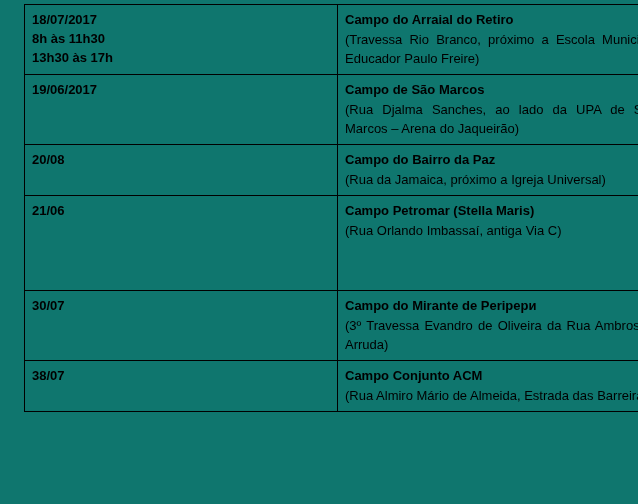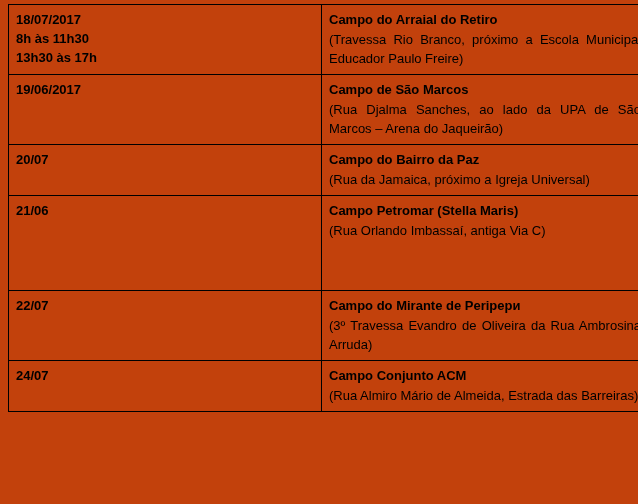--- a/index.html
+++ b/index.html
@@ -11,22 +11,22 @@
     width: 638px;
     height: 504px;
     font-family: "Liberation Sans", sans-serif;
     color: #000000;
     overflow: hidden;
   }
   .doc {
     box-sizing: border-box;
     width: 638px;
     height: 504px;
-    padding: 4px 8px 0 8px;
-    background: #c2410c;
+    padding: 4px 8px 0 24px;
+    background: #0f766e;
   }
   table.schedule {
     border-collapse: collapse;
     width: 612px;
     table-layout: fixed;
   }
   table.schedule td {
     border: 1px solid #000000;
     vertical-align: top;
     padding: 5px 7px 6px 7px;
@@ -87,21 +87,21 @@
           <div class="date-line">19/06/2017</div>
         </td>
         <td class="venue-cell">
           <div class="venue-title">Campo de São Marcos</div>
           <div class="venue-address">(Rua Djalma Sanches, ao lado da UPA de São Marcos – Arena do Jaqueirão)</div>
         </td>
       </tr>
 
       <tr>
         <td class="date-cell">
-          <div class="date-line">20/07</div>
+          <div class="date-line">20/08</div>
         </td>
         <td class="venue-cell">
           <div class="venue-title">Campo do Bairro da Paz</div>
           <div class="venue-address">(Rua da Jamaica, próximo a Igreja Universal)</div>
         </td>
       </tr>
 
       <tr>
         <td class="date-cell">
           <div class="date-line">21/06</div>
@@ -109,31 +109,31 @@
         <td class="venue-cell">
           <div class="venue-title">Campo Petromar (Stella Maris)</div>
           <div class="venue-address nojust">(Rua Orlando Imbassaí, antiga Via C)</div>
           <span class="tall-pad"></span>
           <span class="tall-pad"></span>
         </td>
       </tr>
 
       <tr>
         <td class="date-cell">
-          <div class="date-line">22/07</div>
+          <div class="date-line">30/07</div>
         </td>
         <td class="venue-cell">
           <div class="venue-title">Campo do Mirante de Peripери</div>
           <div class="venue-address">(3º Travessa Evandro de Oliveira da Rua Ambrosina Arruda)</div>
         </td>
       </tr>
 
       <tr>
         <td class="date-cell">
-          <div class="date-line">24/07</div>
+          <div class="date-line">38/07</div>
         </td>
         <td class="venue-cell">
           <div class="venue-title">Campo Conjunto ACM</div>
           <div class="venue-address">(Rua Almiro Mário de Almeida, Estrada das Barreiras)</div>
         </td>
       </tr>
 
     </tbody>
   </table>
 </div>

